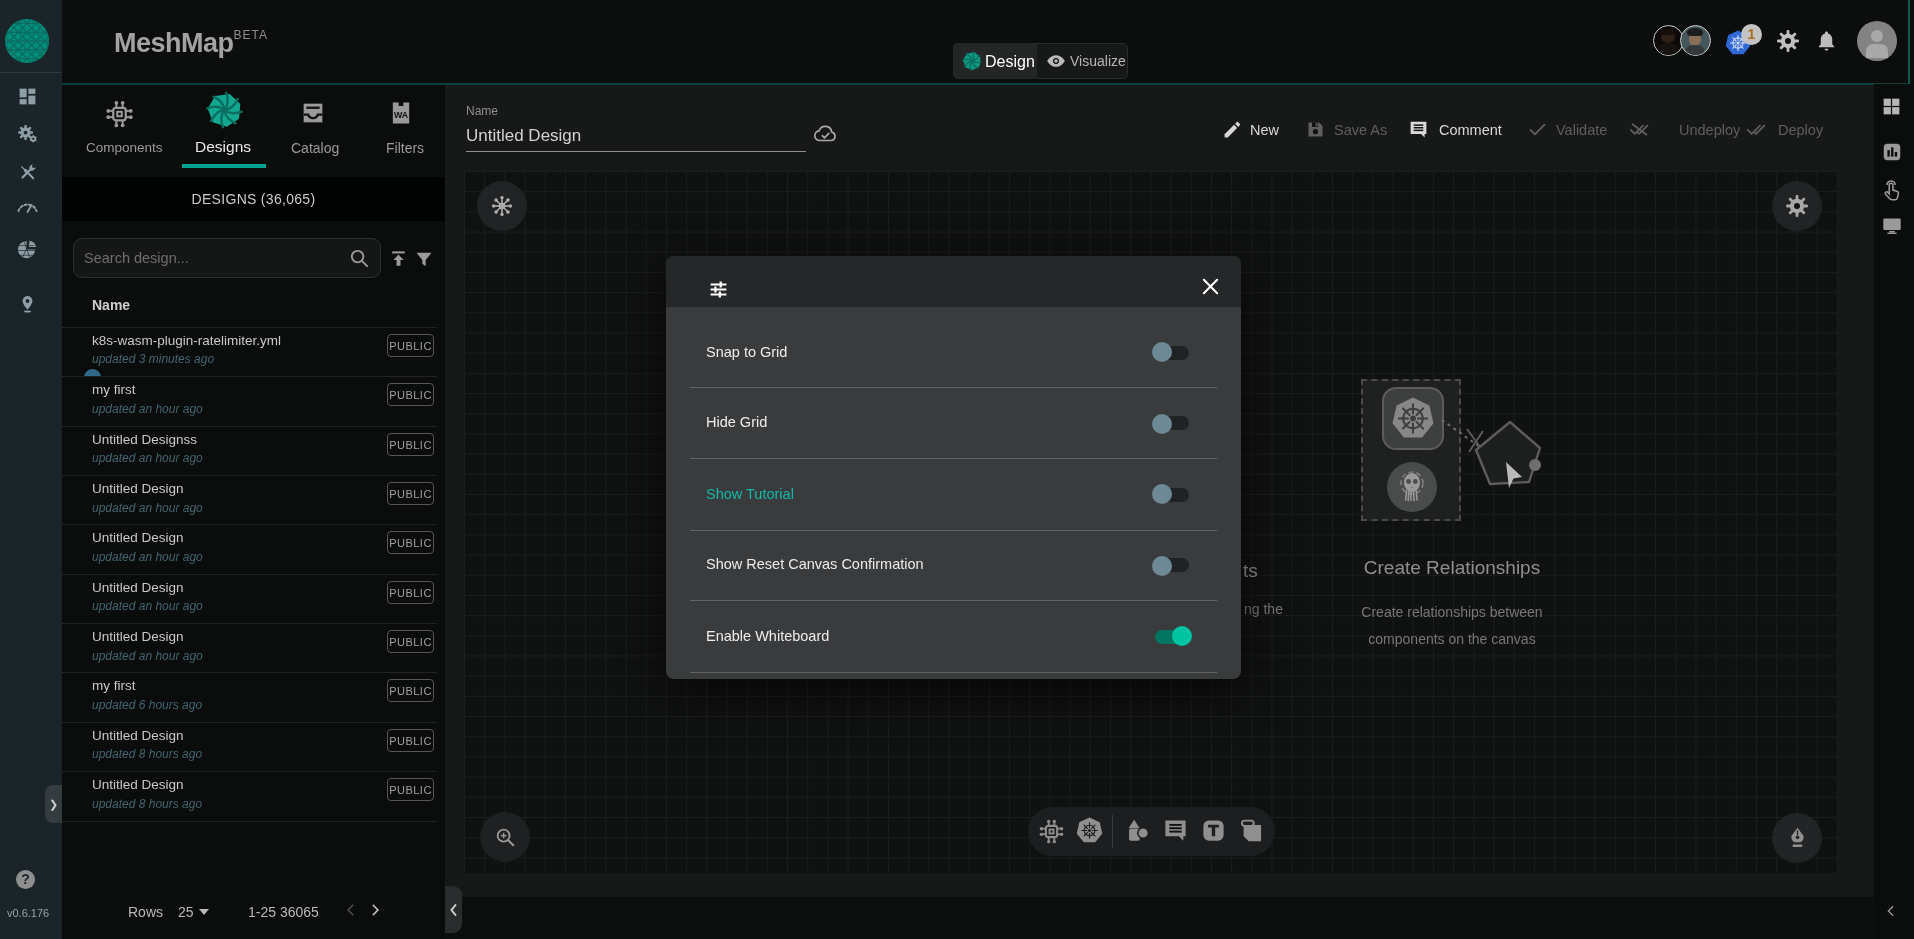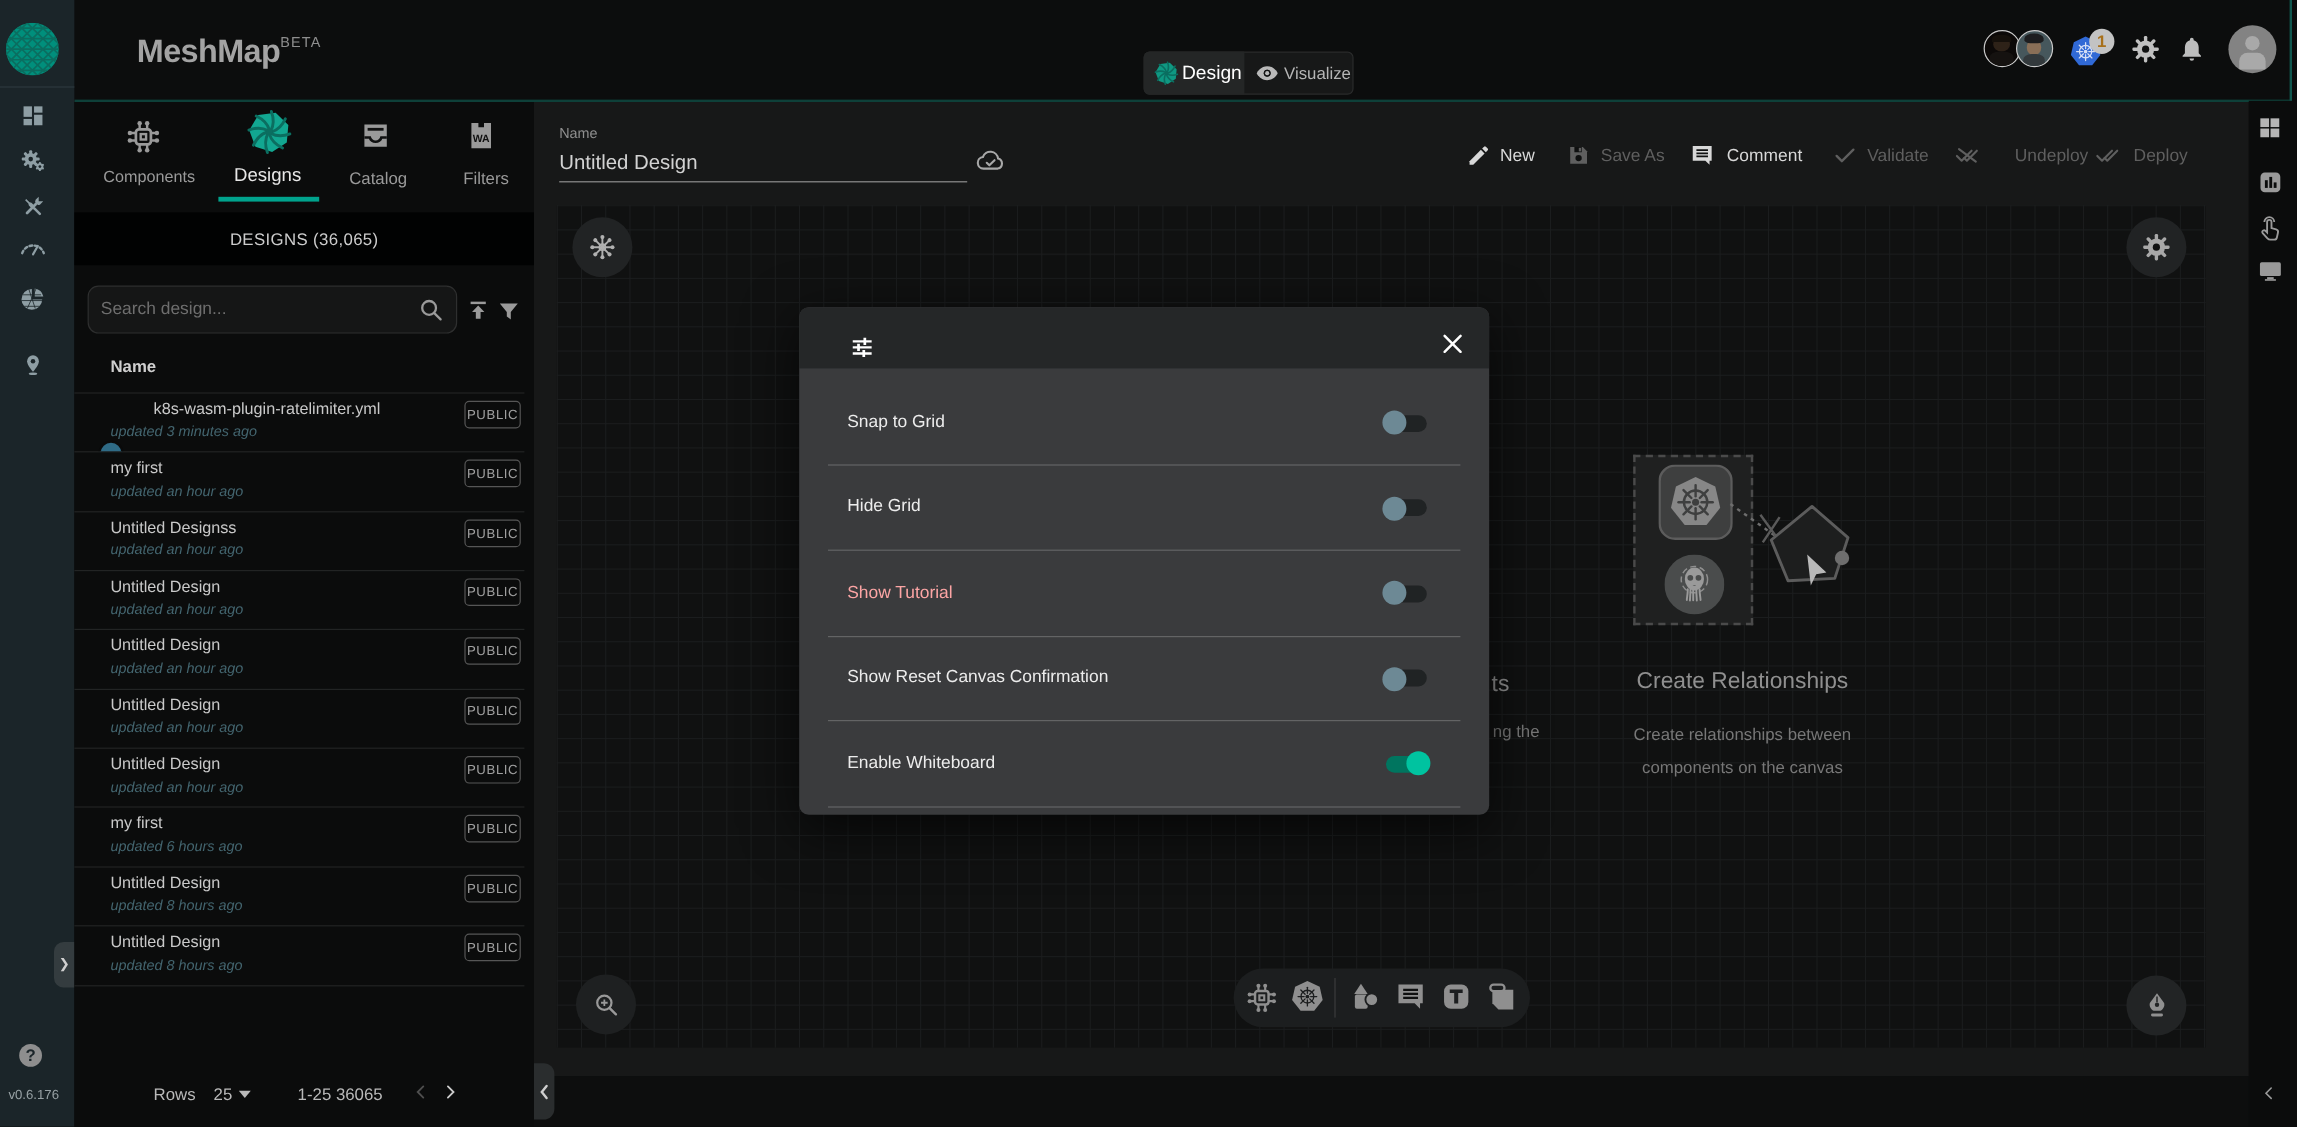--- a/index.html
+++ b/index.html
@@ -227,21 +227,21 @@
     </svg>
 <svg style="position:absolute;left:389px;top:246px" width="19" height="25" viewBox="0 0 24 24">
       <rect x="4" y="3" width="16" height="2.6" fill="#9a9a9a"></rect>
       <path d="M12 7 L18.5 14 h-4 v7 h-5 v-7 h-4 z" fill="#9a9a9a"></path>
     </svg>
 <svg style="position:absolute;left:414px;top:249px" width="20" height="21" viewBox="0 0 24 24">
       <path d="M3 4 h18 l-7 8.5 v7.5 l-4 -3 v-4.5 z" fill="#9a9a9a"></path>
     </svg>
 <div style="position:absolute;left:92px;top:297px;font-size:14px;font-weight:bold;color:#cfcfcf;">Name</div>
 <div style="position:absolute;left:62px;top:327px;width:375px;height:1px;background:#222424;"></div>
-<div style="position:absolute;left:92px;top:333px;font-size:13.5px;color:#c9c9c9;margin-left:36px;">k8s-wasm-plugin-ratelimiter.yml</div>
+<div style="position:absolute;left:92px;top:333px;font-size:13.5px;color:#c9c9c9;">k8s-wasm-plugin-ratelimiter.yml</div>
 <div style="position:absolute;left:92px;top:352px;font-size:12px;font-style:italic;color:#43656f;">updated 3 minutes ago</div>
 <div style="position:absolute;left:387px;top:334px;width:47px;height:23px;border:1px solid #565656;border-radius:4px;font-size:11px;color:#a0a0a0;text-align:center;line-height:23px;letter-spacing:.5px;">PUBLIC</div>
 <div style="position:absolute;left:62px;top:376px;width:375px;height:1px;background:#222424;"></div>
 <div style="position:absolute;left:92px;top:382px;font-size:13.5px;color:#c9c9c9;">my first</div>
 <div style="position:absolute;left:92px;top:402px;font-size:12px;font-style:italic;color:#43656f;">updated an hour ago</div>
 <div style="position:absolute;left:387px;top:383px;width:47px;height:23px;border:1px solid #565656;border-radius:4px;font-size:11px;color:#a0a0a0;text-align:center;line-height:23px;letter-spacing:.5px;">PUBLIC</div>
 <div style="position:absolute;left:62px;top:426px;width:375px;height:1px;background:#222424;"></div>
 <div style="position:absolute;left:92px;top:432px;font-size:13.5px;color:#c9c9c9;">Untitled Designss</div>
 <div style="position:absolute;left:92px;top:451px;font-size:12px;font-style:italic;color:#43656f;">updated an hour ago</div>
 <div style="position:absolute;left:387px;top:433px;width:47px;height:23px;border:1px solid #565656;border-radius:4px;font-size:11px;color:#a0a0a0;text-align:center;line-height:23px;letter-spacing:.5px;">PUBLIC</div>
@@ -533,21 +533,21 @@
       </svg>
       <svg style="position:absolute;left:535px;top:21px;" width="19" height="19" viewBox="0 0 20 20">
         <path d="M3 3 L17 17 M17 3 L3 17" stroke="#ffffff" stroke-width="2.2" stroke-linecap="round"></path>
       </svg>
       <div style="position:absolute;left:40px;top:88px;font-size:14.5px;color:#ececec;">Snap to Grid</div>
       <div style="position:absolute;left:489px;top:90px;width:34px;height:14px;border-radius:7px;background:#202324;"></div>
       <div style="position:absolute;left:486px;top:86px;width:20px;height:20px;border-radius:50%;background:#6d8995;"></div>
       <div style="position:absolute;left:40px;top:158px;font-size:14.5px;color:#ececec;">Hide Grid</div>
       <div style="position:absolute;left:489px;top:160px;width:34px;height:14px;border-radius:7px;background:#202324;"></div>
       <div style="position:absolute;left:486px;top:158px;width:20px;height:20px;border-radius:50%;background:#6d8995;"></div>
-      <div style="position:absolute;left:40px;top:230px;font-size:14.5px;color:#fca5a5;text-align:center;">Show Tutorial</div>
+      <div style="position:absolute;left:40px;top:230px;font-size:14.5px;color:#14b8a6;text-align:center;">Show Tutorial</div>
       <div style="position:absolute;left:489px;top:232px;width:34px;height:14px;border-radius:7px;background:#202324;"></div>
       <div style="position:absolute;left:486px;top:228px;width:20px;height:20px;border-radius:50%;background:#6d8995;"></div>
       <div style="position:absolute;left:40px;top:300px;font-size:14.5px;color:#ececec;">Show Reset Canvas Confirmation</div>
       <div style="position:absolute;left:489px;top:302px;width:34px;height:14px;border-radius:7px;background:#202324;"></div>
       <div style="position:absolute;left:486px;top:300px;width:20px;height:20px;border-radius:50%;background:#6d8995;"></div>
       <div style="position:absolute;left:40px;top:372px;font-size:14.5px;color:#ececec;">Enable Whiteboard</div>
       <div style="position:absolute;left:489px;top:374px;width:34px;height:14px;border-radius:7px;background:#00755f;"></div>
       <div style="position:absolute;left:506px;top:370px;width:20px;height:20px;border-radius:50%;background:#00c3a0;"></div>
       <div style="position:absolute;left:24px;top:131px;width:527px;height:1px;background:#636465;"></div>
       <div style="position:absolute;left:24px;top:202px;width:527px;height:1px;background:#636465;"></div>

